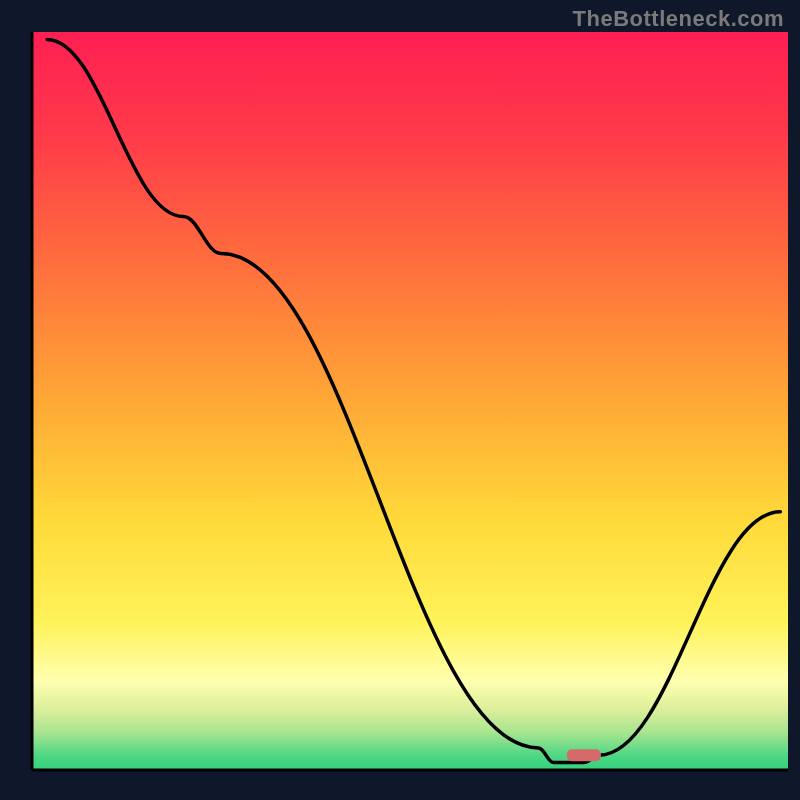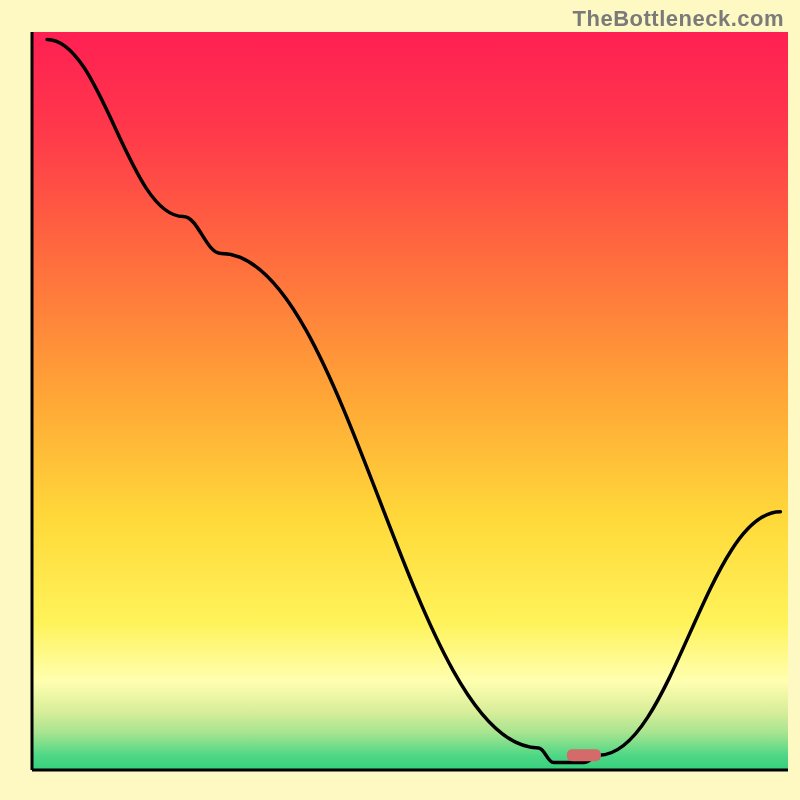--- a/index.html
+++ b/index.html
@@ -7,21 +7,21 @@
     padding: 0;
     width: 800px;
     height: 800px;
     font-family: Arial, Helvetica, sans-serif;
     background: #000;
   }
   .frame {
     position: relative;
     width: 800px;
     height: 800px;
-    background: #fef9c3;
+    background: #0f172a;
     text-align: center;
   }
   .attribution {
     position: absolute;
     top: 6px;
     right: 16px;
     font-size: 22px;
     font-weight: bold;
     color: #7a7a7a;
     letter-spacing: 0.5px;

